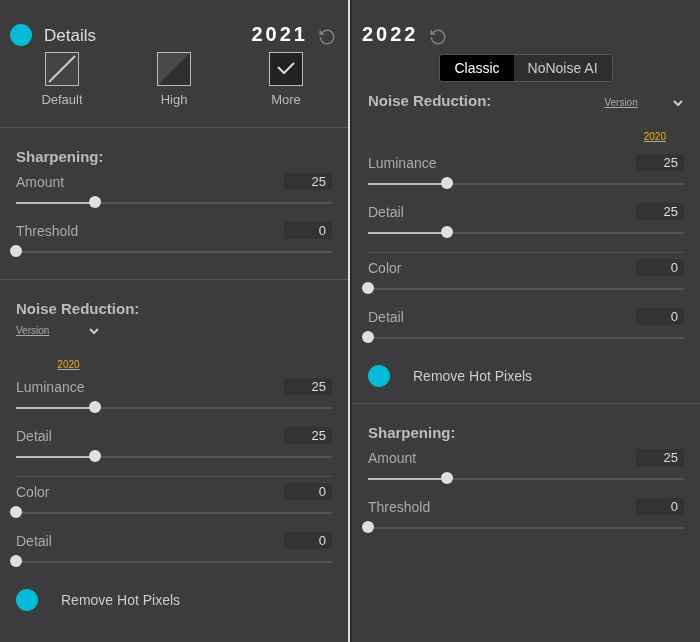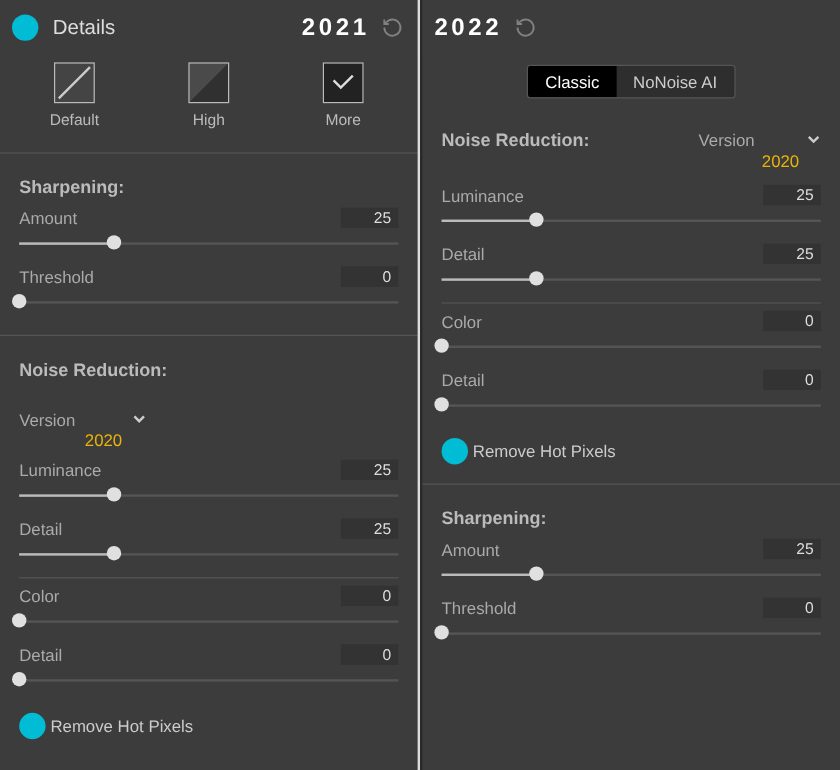--- a/index.html
+++ b/index.html
@@ -18,21 +18,21 @@
     display: flex;
     flex-direction: column;
   }
   .pane-left  { width: 349px; }
   .pane-right { width: 349px; margin-left: 2px; }
   .gap { width: 2px; background: #ddd; }
 
   
   .hdr {
     display: flex;
-    align-items: center;
+    align-items: flex-end;
     height: 46px;
     padding: 0 12px 0 10px;
     background: #3c3c3c;
   }
   .cyan-dot {
     width: 22px; height: 22px; border-radius: 50%;
     background: #00bcd4;
     margin-right: 12px;
   }
   .hdr-title { color: #ddd; font-size: 17px; font-weight: 400; flex: 1; }
@@ -106,30 +106,30 @@
   .slider .thumb {
     position: absolute; top: 2px;
     width: 12px; height: 12px; border-radius: 50%;
     background: #e0e0e0;
     transform: translateX(-6px);
   }
 
   .divider { height: 1px; background: #555; margin: 6px 0; }
 
   .version-row {
-    display: flex; align-items: center; gap: 8px;
-    font-size: 14px; color: #aaa; margin: 2px 0 8px 0;
+    display: flex; align-items: flex-start; gap: 8px;
+    font-size: 10px; color: #aaa; margin: 2px 0 8px 0; text-decoration: underline;
   }
   .version-row.right { justify-content: flex-end; gap: 6px; margin: 0; }
   .version-row .v-val { color: #eab308; margin-top: 34px; }
 
   .chev { display: inline-block; }
 
   .hot {
-    display: flex; align-items: center; gap: 4px;
+    display: flex; align-items: center; gap: 23px;
     padding: 6px 16px 10px 16px;
     font-size: 14px; color: #ccc;
   }
   .hot .dot {
     width: 22px; height: 22px; border-radius: 50%; background: #00bcd4;
   }
 
   .nr-head {
     display: flex; justify-content: space-between; align-items: baseline;
     padding: 0 16px;

